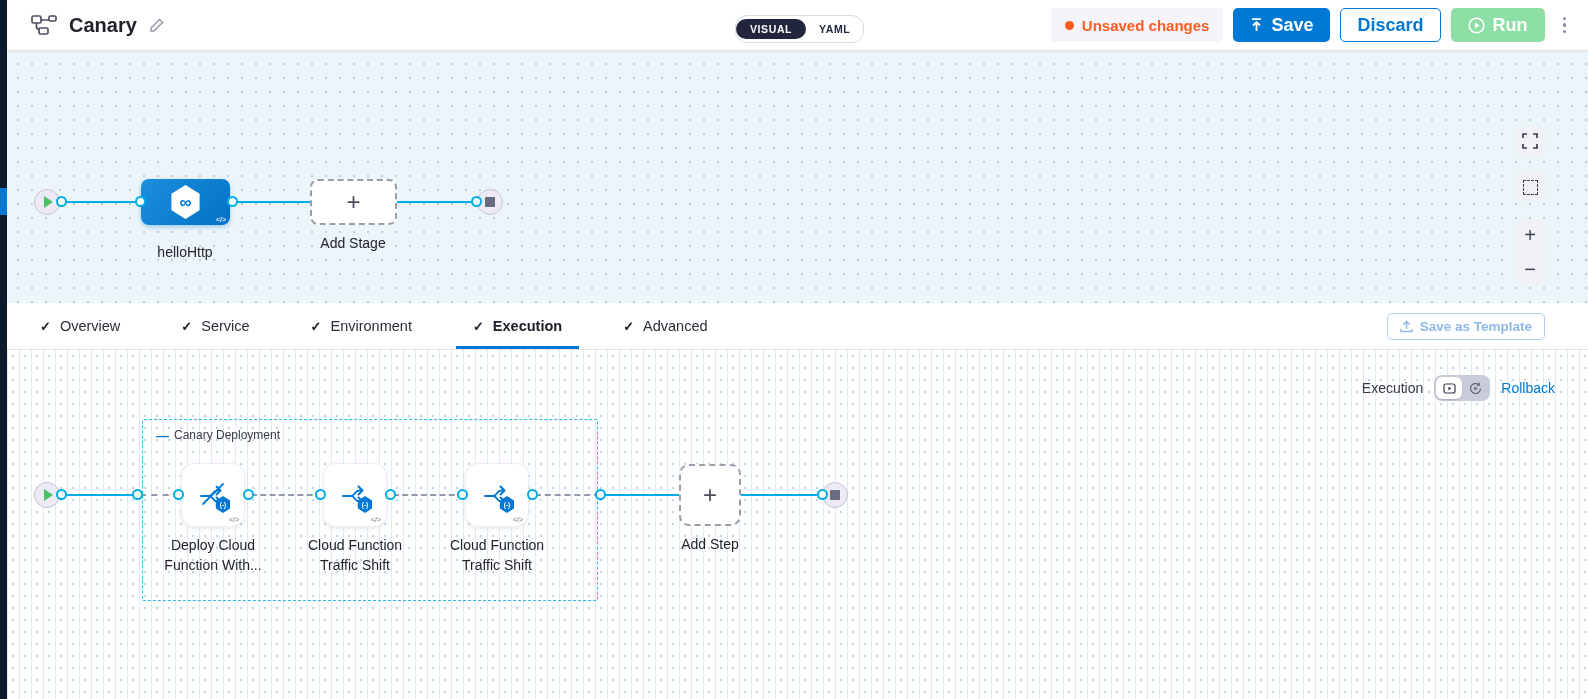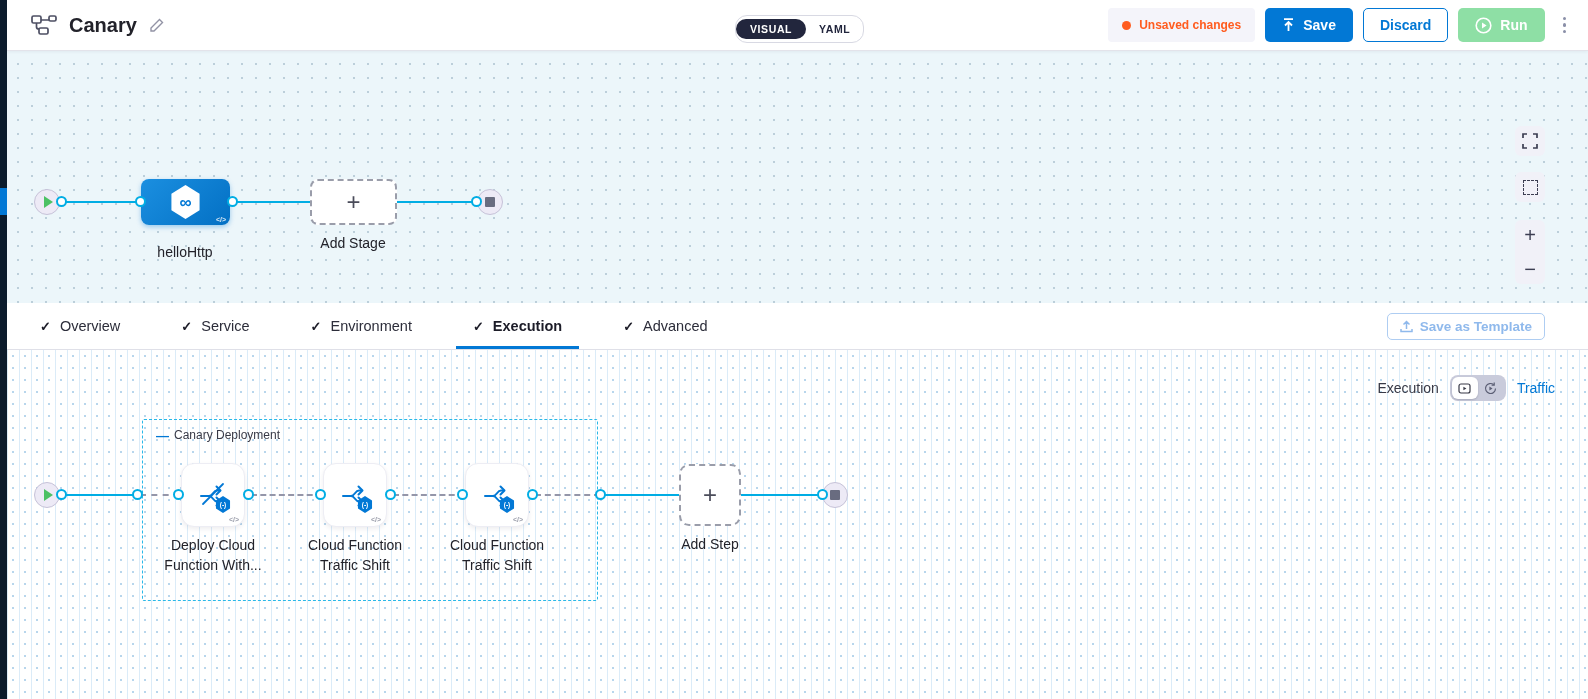--- a/index.html
+++ b/index.html
@@ -23,22 +23,22 @@
   .mode-toggle { position:absolute; left:728px; top:15px; height:28px; display:flex; align-items:center;
                  border:1px solid #d8d9e3; border-radius:12px; background:#fff; overflow:hidden; }
   .mode-seg { font-size:10.5px; font-weight:bold; letter-spacing:.6px; padding:12px 13px; cursor:pointer;
               color:#22263d; border:none; background:transparent; border-radius:12px; line-height:1; }
   .mode-seg.active { background:#22263d; color:#fff; padding:5px 14px; }
 
   .header-right { margin-left:auto; display:flex; align-items:center; gap:10px; }
   .unsaved-badge { background:#f4f4fa; border-radius:4px; height:34px; display:flex; align-items:center;
                    gap:8px; padding:0 14px; }
   .unsaved-badge .dot { width:9px; height:9px; border-radius:50%; background:#ff5c1f; }
-  .unsaved-badge span { color:#ff5c1f; font-weight:bold; font-size:12px; }
-  .btn { height:34px; border-radius:5px; font-size:14px; font-weight:bold; cursor:pointer;
+  .unsaved-badge span { color:#ff5c1f; font-weight:bold; font-size:15px; }
+  .btn { height:34px; border-radius:5px; font-size:18px; font-weight:bold; cursor:pointer;
          display:flex; align-items:center; gap:8px; padding:0 16px; border:1px solid transparent; }
   .btn-save { background:#0278d5; color:#fff; }
   .btn-discard { background:#fff; color:#0278d5; border-color:#0278d5; }
   .btn-run { background:#8edfa5; color:#fff; }
   .kebab { display:flex; flex-direction:column; gap:3px; padding:4px 8px; cursor:pointer; background:none; border:none; }
   .kebab i { width:3.5px; height:3.5px; border-radius:50%; background:#8a8fa8; }
 
   
   .stage-canvas { position:relative; height:252px; background:#ecf6fa;
     background-image:radial-gradient(circle, #bccfda 1px, transparent 1.3px);
@@ -270,21 +270,21 @@
           </svg>
         </button>
         <button class="seg">
           <svg width="13" height="13" viewBox="0 0 13 13" fill="none" stroke="#5b5e74" stroke-width="1.2">
             <path d="M11.5 6.5a5 5 0 1 1-1.8-3.85"></path>
             <path d="M10.2 0.6v2.6H7.6"></path>
             <path d="M5.4 4.6v3.8l3.1-1.9z" fill="#5b5e74" stroke="none"></path>
           </svg>
         </button>
       </div>
-      <a class="rollback-link">Traffic</a>
+      <a class="rollback-link">Rollback</a>
     </div>
 
     <div class="pline" style="left:54px; top:144px; width:78px;"></div>
     <div class="pline-dashed" style="left:133px; top:144px; width:40px;"></div>
     <div class="pline-dashed" style="left:244px; top:144px; width:71px;"></div>
     <div class="pline-dashed" style="left:386px; top:144px; width:71px;"></div>
     <div class="pline-dashed" style="left:528px; top:144px; width:65px;"></div>
     <div class="pline" style="left:594px; top:144px; width:78px;"></div>
     <div class="pline" style="left:734px; top:144px; width:81px;"></div>
 

